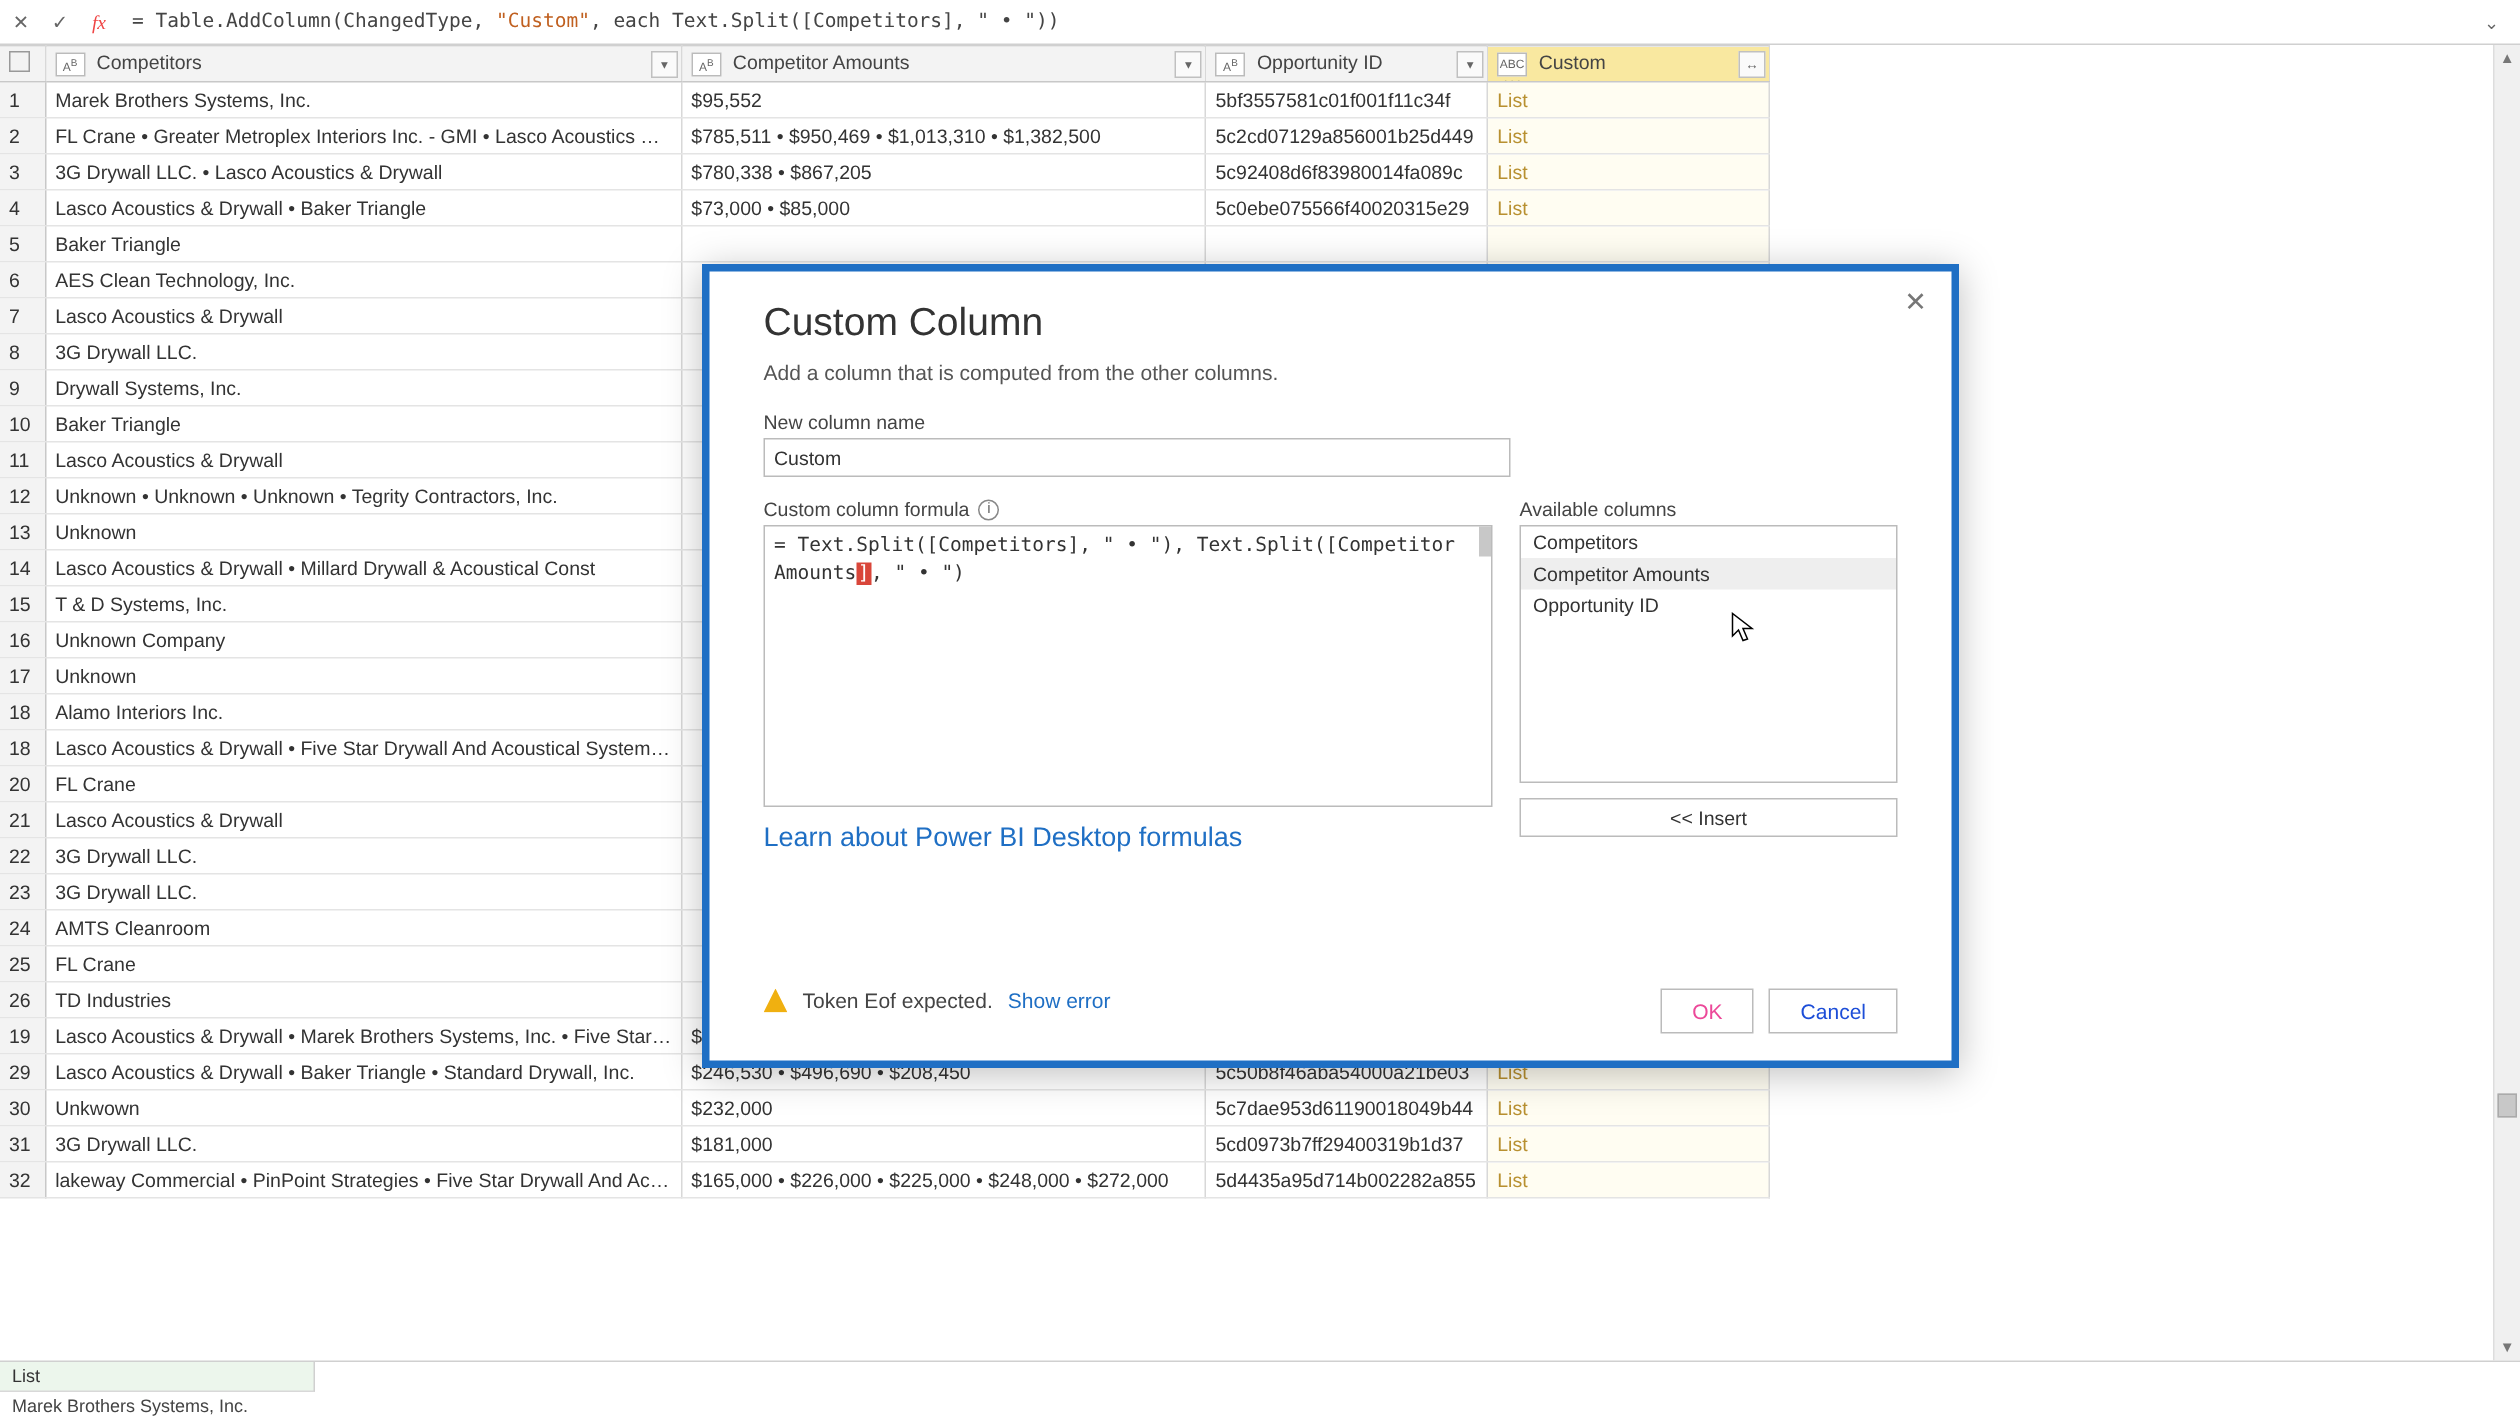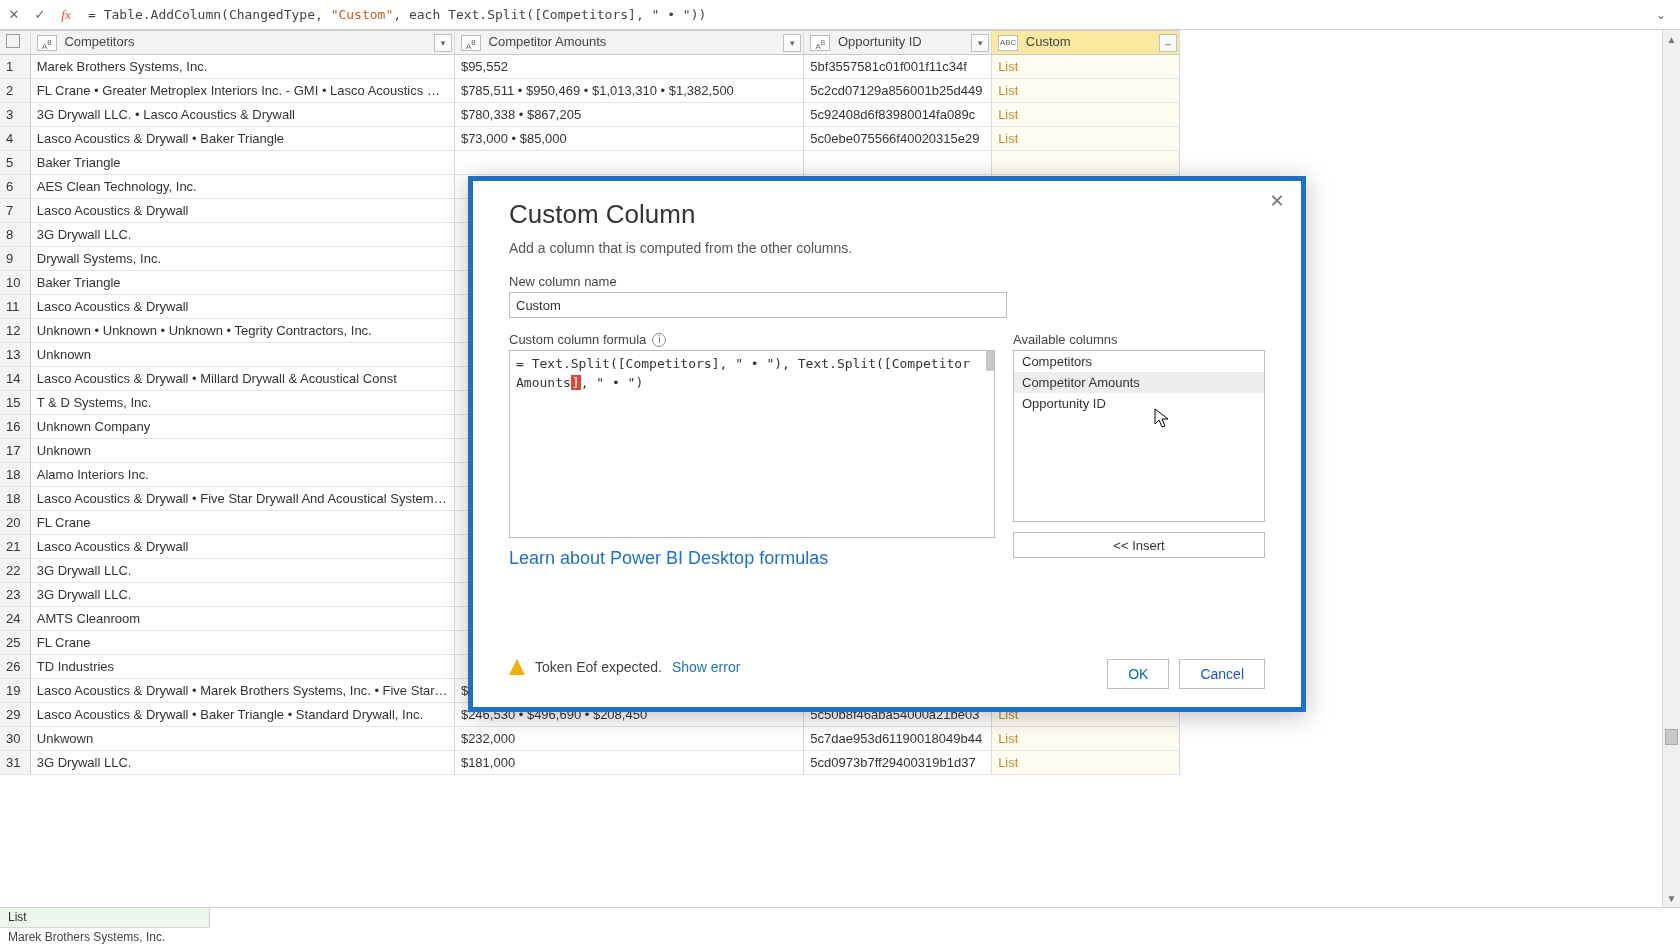--- a/index.html
+++ b/index.html
@@ -155,21 +155,21 @@
   .dlg-footer{
     position:absolute;left:36px;right:36px;bottom:18px;
     display:flex;align-items:flex-start;justify-content:space-between;
   }
   .err-block{display:flex;align-items:center;gap:10px;font-size:14px;color:#444;}
   .warn-icon{width:16px;height:16px;background:#f0b010;clip-path:polygon(50% 0,100% 100%,0 100%);}
   .show-err{color:#1f6fc4;cursor:pointer;}
   .btn{
     height:30px;padding:0 20px;border:1px solid #bbb;background:#fff;font-size:14px;color:#1d4ed8;
   }
-  .btn.disabled{color:#0369a1;}
+  .btn.disabled{color:#ec4899;}
   .btn-row{display:flex;gap:10px;}
 
   .cursor-arrow{
     position:absolute;left:1154px;top:408px;width:16px;height:22px;pointer-events:none;z-index:999;
   }
 </style>
 </head>
 <body>
 
 <div class="formula-bar">
@@ -420,20 +420,27 @@
           <td>5c7dae953d61190018049b44</td>
           <td class="custom-cell"><span class="list-link">List</span></td>
         </tr>
         <tr>
           <td class="rownum">31</td>
           <td>3G Drywall LLC.</td>
           <td>$181,000</td>
           <td>5cd0973b7ff29400319b1d37</td>
           <td class="custom-cell"><span class="list-link">List</span></td>
         </tr>
+        <tr>
+          <td class="rownum">32</td>
+          <td>lakeway Commercial • PinPoint Strategies • Five Star Drywall And Aco...</td>
+          <td>$165,000 • $226,000 • $225,000 • $248,000 • $272,000</td>
+          <td>5d4435a95d714b002282a855</td>
+          <td class="custom-cell"><span class="list-link">List</span></td>
+        </tr>
       </tbody>
 </table>
 </div>
 
 <div class="vscroll">
   <div class="arrow">▲</div>
   <div class="thumb"></div>
   <div class="arrow" style="position:absolute;bottom:0;left:0;right:0">▼</div>
 </div>
 

